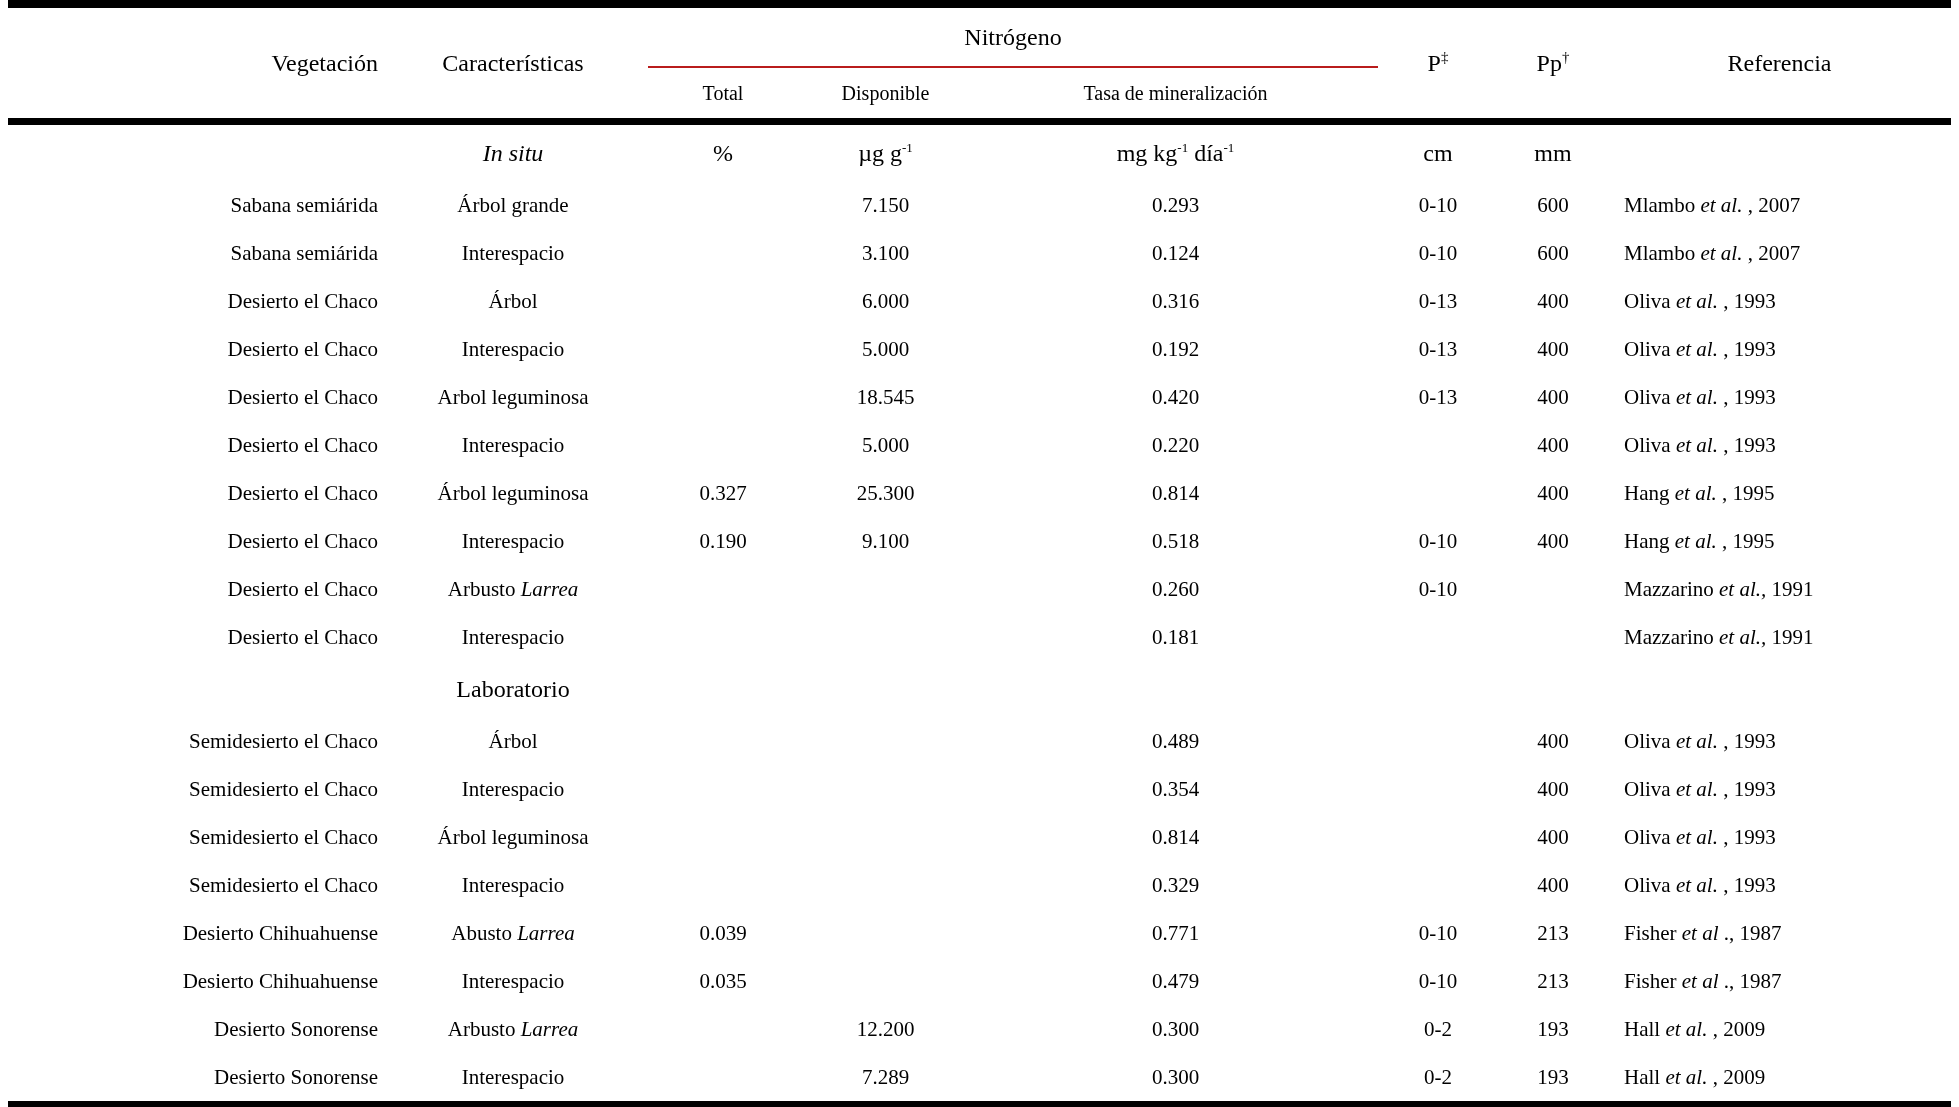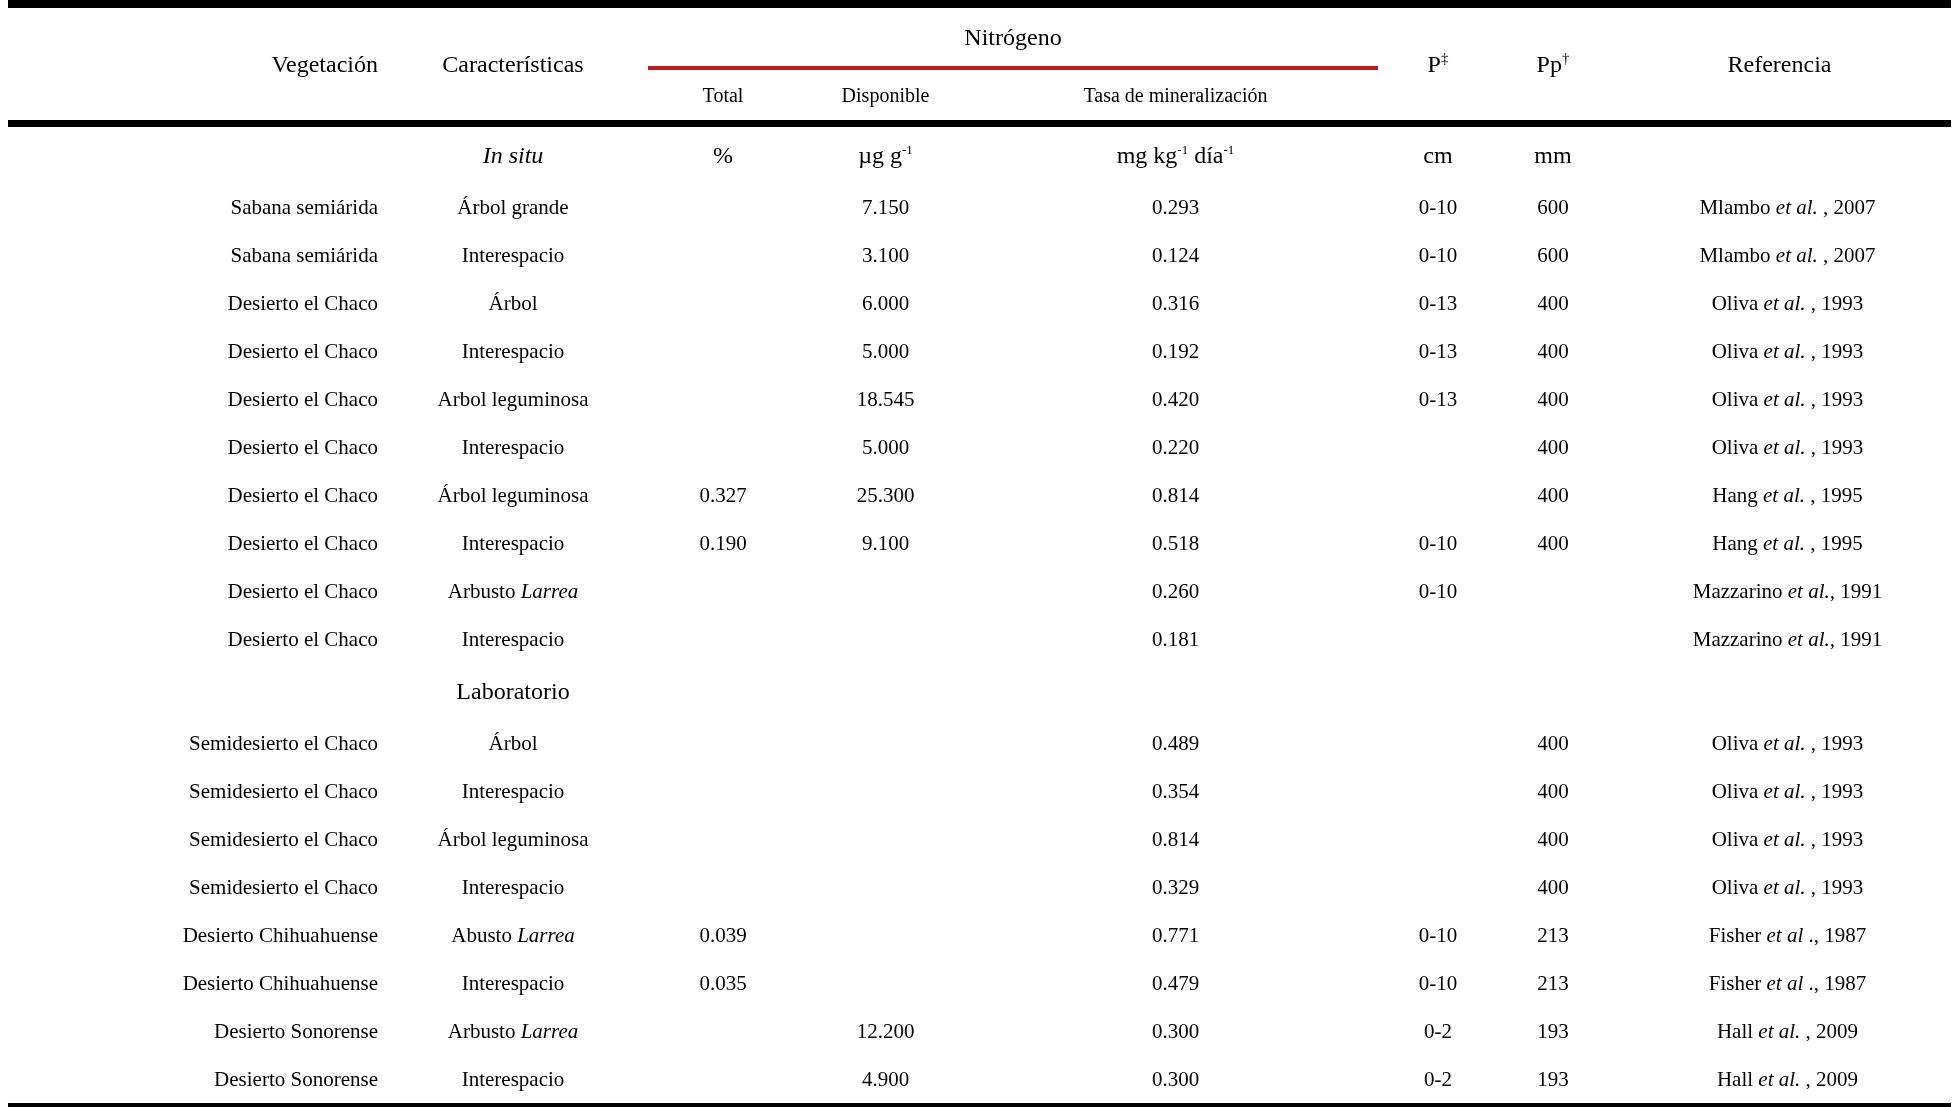--- a/index.html
+++ b/index.html
@@ -33,21 +33,21 @@
     text-align: center;
     vertical-align: middle;
     padding: 0;
   }
   th.h-veg {
     text-align: right;
     padding-left: 12px;
   }
   th.nitro {
     height: 58px;
-    border-bottom: 4px solid #b91c1c;
+    border-bottom: 2px solid #b91c1c;
   }
   tr.subhead th {
     height: 50px;
     font-size: 20px;
   }
   th sup {
     font-size: 15px;
     line-height: 0;
   }
   tbody td {
@@ -57,21 +57,21 @@
     vertical-align: middle;
     padding: 0;
     white-space: nowrap;
     overflow: hidden;
   }
   tbody td.c0 {
     text-align: right;
     padding-left: 12px;
   }
   tbody td.c7 {
-    text-align: center;
+    text-align: left;
     padding-left: 16px;
   }
   tbody tr.section td {
     font-size: 24px;
     height: 56px;
   }
   tbody td i {
     font-style: italic;
   }
   tbody td sup {
@@ -297,21 +297,21 @@
           <td class="c3"><span>12.200</span></td>
           <td class="c4"><span>0.300</span></td>
           <td class="c5"><span>0-2</span></td>
           <td class="c6"><span>193</span></td>
           <td class="c7"><span>Hall </span><i>et al.</i><span> , 2009</span></td>
         </tr>
         <tr>
           <td class="c0"><span>Desierto Sonorense</span></td>
           <td class="c1"><span>Interespacio</span></td>
           <td class="c2"></td>
-          <td class="c3"><span>4.900</span></td>
+          <td class="c3"><span>7.289</span></td>
           <td class="c4"><span>0.300</span></td>
           <td class="c5"><span>0-2</span></td>
           <td class="c6"><span>193</span></td>
           <td class="c7"><span>Hall </span><i>et al.</i><span> , 2009</span></td>
         </tr>
       </tbody>
   </table>
 </div>
 
 </body></html>

